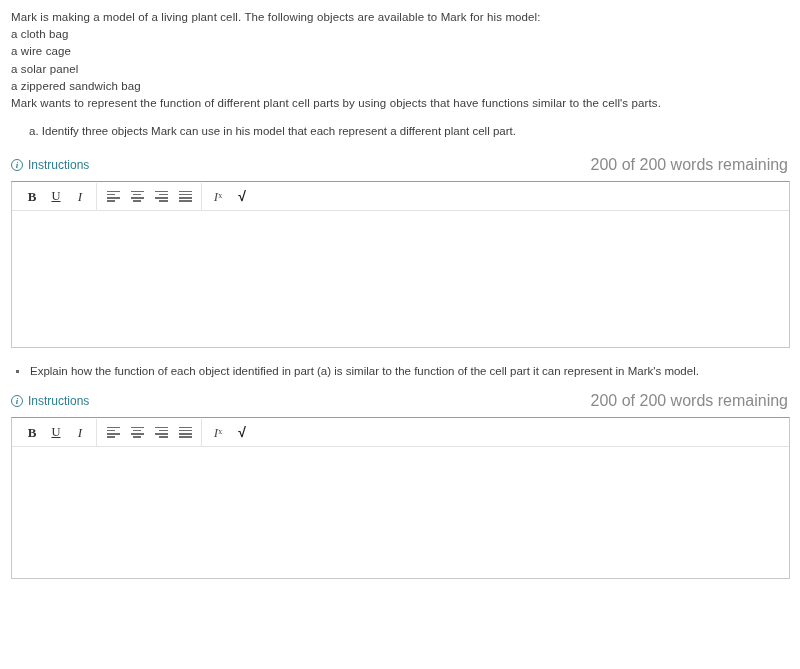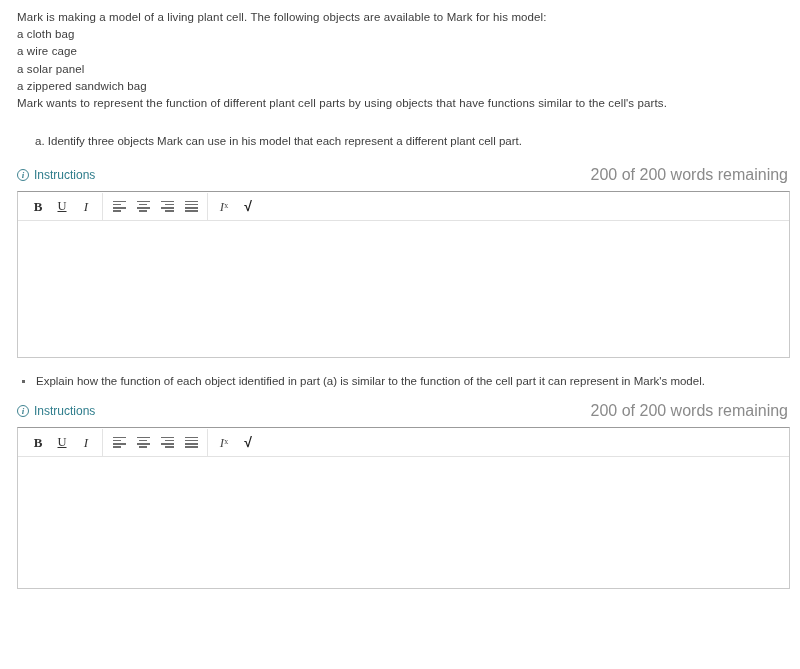--- a/index.html
+++ b/index.html
@@ -14,34 +14,34 @@
     color: #3c3c3c;
     -webkit-font-smoothing: antialiased;
     overflow: hidden;
   }
 
   .page {
     position: relative;
     width: 800px;
     height: 583px;
     box-sizing: border-box;
-    padding: 9px 10px 0 17px;
+    padding: 9px 10px 0 11px;
   }
 
   
   .stem {
     font-size: 11.5px;
     line-height: 17.2px;
     color: #3d3d3d;
     letter-spacing: 0.01em;
   }
   .stem-line { white-space: pre-wrap; }
 
   .part-a {
-    margin-top: 21px;
+    margin-top: 11px;
     margin-left: 18px;
     font-size: 11.5px;
     line-height: 17px;
     color: #3d3d3d;
   }
 
   
   .bullet-row {
     display: flex;
     align-items: center;

